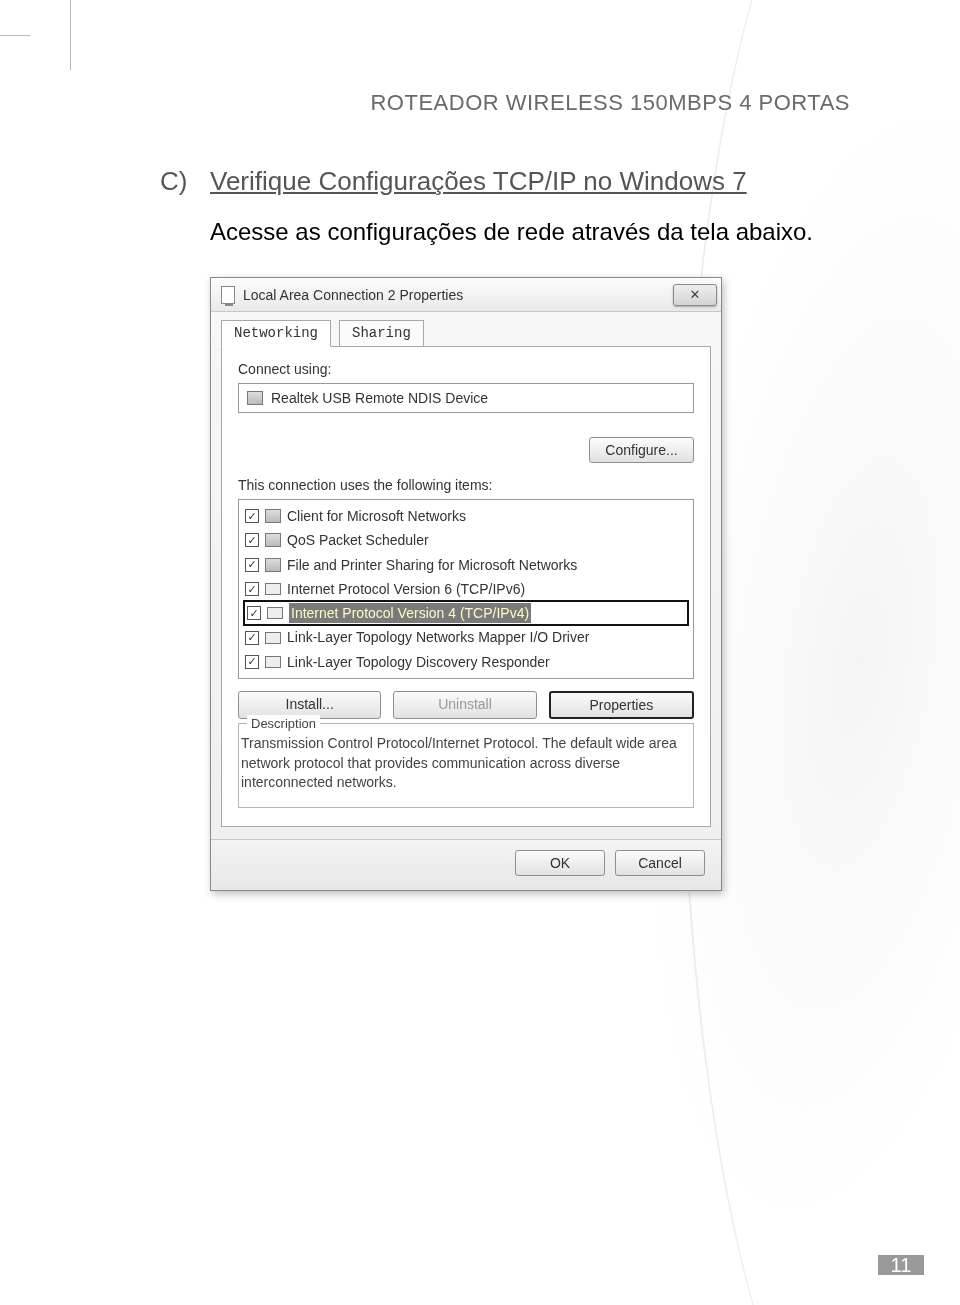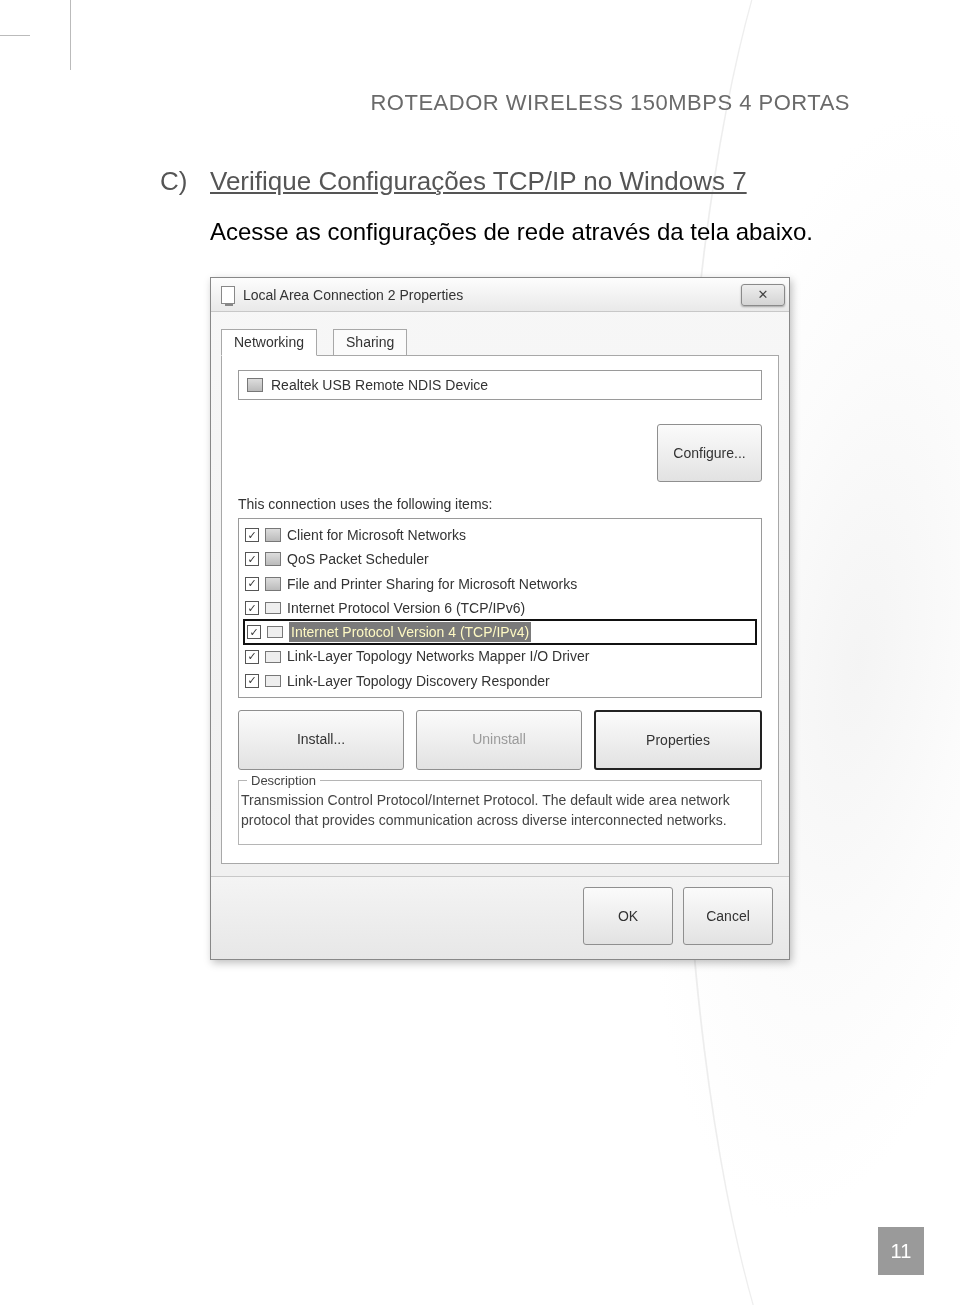--- a/index.html
+++ b/index.html
@@ -64,21 +64,21 @@
   .sec-body {
     margin-left: 50px;
     font-size: 24px;
     color: #000000;
     line-height: 1.25;
     margin-bottom: 30px;
   }
   
   .shot {
     margin-left: 50px;
-    width: 580px;
+    width: 512px;
     border: 1px solid #888;
     background: linear-gradient(#f7f7f7,#efefef);
     box-shadow: 2px 3px 8px rgba(0,0,0,0.25);
     font-size: 14px;
     color: #333;
   }
   .titlebar {
     display: flex;
     align-items: center;
     justify-content: space-between;
@@ -93,21 +93,21 @@
   .title-text { font-size: 14px; }
   .closebtn {
     width: 44px; height: 22px;
     background: linear-gradient(#eee,#d4d4d4);
     border:1px solid #8a8a8a;
     border-radius: 3px;
     display:flex;align-items:center;justify-content:center;
     font-size:13px; color:#444;
     box-shadow: 0 1px 2px rgba(0,0,0,0.3);
   }
-  .tabs { display:flex; gap:16px; margin: 16px 0 0 10px; }
+  .tabs { display:flex; gap:8px; margin: 7px 0 0 10px; font-family: Liberation Mono, monospace; }
   .tab {
     padding: 4px 12px 5px;
     border:1px solid #a8a8a8;
     background:#fbfbfb;
     font-size:14px;
     position:relative;
     top:1px;
   }
   .tab.active { background:#fff; border-bottom-color:#fff; z-index:2; }
   .tabpanel {
@@ -121,21 +121,21 @@
     border:1px solid #9a9a9a;
     background:#fff;
     padding:6px 8px;
     display:flex;align-items:center;gap:8px;
     margin-bottom:24px;
   }
   .dev-icon{width:16px;height:14px;border:1px solid #777;background:linear-gradient(#ddd,#bbb);}
   .cfg-row{ display:flex; justify-content:flex-end; margin-bottom:14px;}
   .btn {
     min-width:105px;
-    padding:20px 10px;
+    padding:4px 10px;
     text-align:center;
     border:1px solid #8f8f8f;
     background:linear-gradient(#fbfbfb,#e2e2e2);
     border-radius:3px;
     font-size:14px;
     color:#333;
   }
   .btn.disabled{ color:#9a9a9a; }
   .btn.emph{ border:2px solid #222; font-weight:normal; }
   .items-box{
@@ -158,21 +158,21 @@
   .item-row.emph .txt{
     background:#7a7a7a;color:#fef9c3;padding:0 2px;
   }
   .chk{
     width:14px;height:14px;border:1px solid #555;background:#fff;
     display:inline-flex;align-items:center;justify-content:center;
     font-size:11px;line-height:1;
   }
   .proto-icon{width:16px;height:12px;border:1px solid #777;background:#eee;}
   .mini-icon{width:16px;height:14px;border:1px solid #777;background:linear-gradient(#ddd,#bbb);}
-  .three-btn{display:flex;justify-content:space-between;gap:12px;margin-bottom:10px;}
+  .three-btn{display:flex;justify-content:space-between;gap:12px;margin-bottom:4px;}
   .three-btn .btn{flex:1;}
   .desc-box{
     border:1px solid #b5b5b5;
     padding:10px 2px 14px;
     position:relative;
     font-size:14px;
     line-height:1.4;
     color:#444;
   }
   .desc-legend{
@@ -181,21 +181,21 @@
   .dlg-footer{
     display:flex;justify-content:flex-end;gap:10px;
     padding:10px 16px 14px;
     background:linear-gradient(#f4f4f4,#e7e7e7);
     border-top:1px solid #c8c8c8;
   }
   .pagenum{
     position:absolute;
     right:36px; bottom:30px;
     background:#9a9a9a;color:#fff;
-    width:46px;height:48px;
+    width:46px;height:20px;
     display:flex;align-items:center;justify-content:center;
     font-size:20px;
   }
 </style>
 </head>
 <body>
 
 <div class="swoosh"></div>
 <div class="swoosh2"></div>
 <div class="edge-v"></div>
@@ -221,20 +221,21 @@
         <span>✕</span>
       </div>
     </div>
 
     <div class="tabs">
       <div class="tab active">Networking</div>
       <div class="tab">Sharing</div>
     </div>
 
     <div class="tabpanel">
+      <div class="lbl">Connect using:</div>
       <div class="adapter-box">
         <span class="dev-icon"></span>
         <span>Realtek USB Remote NDIS Device</span>
       </div>
       <div class="cfg-row">
         <div class="btn">Configure...</div>
       </div>
 
       <div class="lbl">This connection uses the following items:</div>
 

